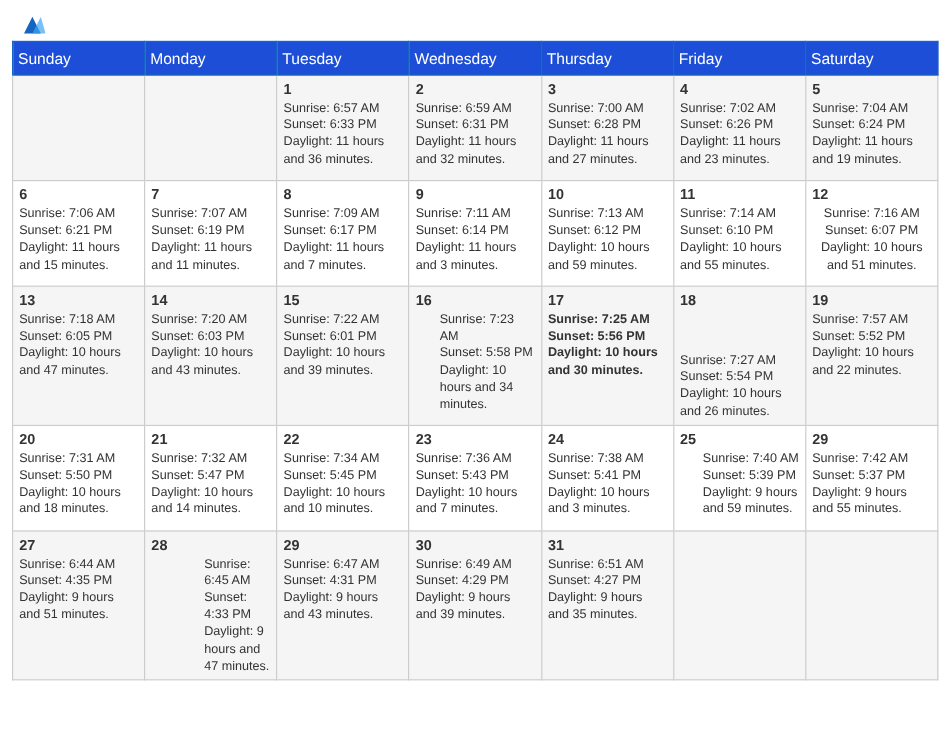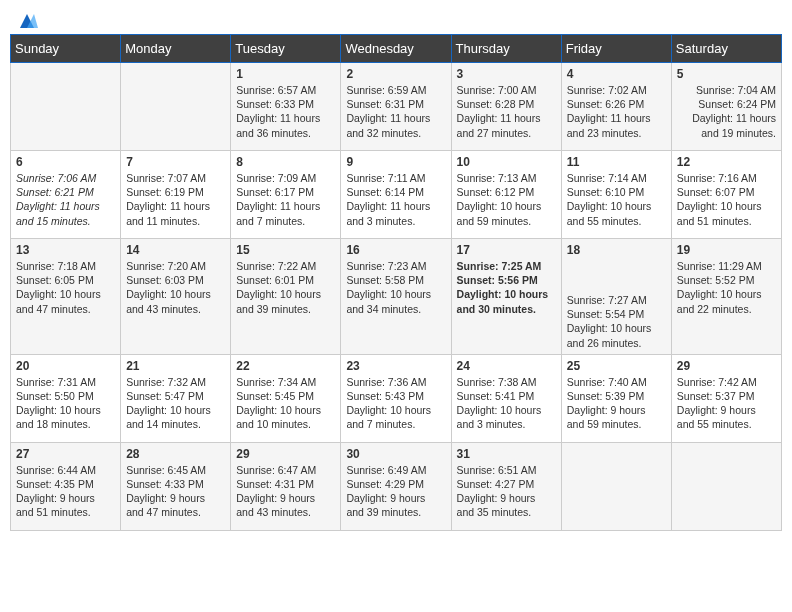--- a/index.html
+++ b/index.html
@@ -43,21 +43,21 @@
     .location {
       font-size: 14px;
       color: #555;
     }
     table {
       width: 100%;
       border-collapse: collapse;
       font-size: 11px;
     }
     thead tr th {
-      background-color: #404040;
+      background-color: #1d4ed8;
       color: #fff;
       padding: 6px 4px;
       text-align: left;
       font-size: 13px;
       font-weight: normal;
       border: 1px solid #1565c0;
     }
     tbody tr td {
       border: 1px solid #ccc;
       padding: 4px 5px;
@@ -145,29 +145,29 @@
 Daylight: 11 hours and 27 minutes.</div>
         </td>
         <td>
           <span class="day-num">4</span>
           <div class="day-info" style="white-space: pre-line;">Sunrise: 7:02 AM
 Sunset: 6:26 PM
 Daylight: 11 hours and 23 minutes.</div>
         </td>
         <td>
           <span class="day-num">5</span>
-          <div class="day-info" style="white-space: pre-line; text-align: right;">Sunrise: 7:04 AM
+          <div class="day-info" style="white-space: pre-line;">Sunrise: 7:04 AM
 Sunset: 6:24 PM
 Daylight: 11 hours and 19 minutes.</div>
         </td>
       </tr>
       <tr>
         <td>
           <span class="day-num">6</span>
-          <div class="day-info" style="white-space: pre-line; font-style: italic;">Sunrise: 7:06 AM
+          <div class="day-info" style="white-space: pre-line;">Sunrise: 7:06 AM
 Sunset: 6:21 PM
 Daylight: 11 hours and 15 minutes.</div>
         </td>
         <td>
           <span class="day-num">7</span>
           <div class="day-info" style="white-space: pre-line;">Sunrise: 7:07 AM
 Sunset: 6:19 PM
 Daylight: 11 hours and 11 minutes.</div>
         </td>
         <td>
@@ -189,21 +189,21 @@
 Daylight: 10 hours and 59 minutes.</div>
         </td>
         <td>
           <span class="day-num">11</span>
           <div class="day-info" style="white-space: pre-line;">Sunrise: 7:14 AM
 Sunset: 6:10 PM
 Daylight: 10 hours and 55 minutes.</div>
         </td>
         <td>
           <span class="day-num">12</span>
-          <div class="day-info" style="white-space: pre-line;">Sunrise: 7:16 AM
+          <div class="day-info" style="white-space: pre-line; text-align: center;">Sunrise: 7:16 AM
 Sunset: 6:07 PM
 Daylight: 10 hours and 51 minutes.</div>
         </td>
       </tr>
       <tr>
         <td>
           <span class="day-num">13</span>
           <div class="day-info" style="white-space: pre-line;">Sunrise: 7:18 AM
 Sunset: 6:05 PM
 Daylight: 10 hours and 47 minutes.</div>
@@ -215,39 +215,39 @@
 Daylight: 10 hours and 43 minutes.</div>
         </td>
         <td>
           <span class="day-num">15</span>
           <div class="day-info" style="white-space: pre-line;">Sunrise: 7:22 AM
 Sunset: 6:01 PM
 Daylight: 10 hours and 39 minutes.</div>
         </td>
         <td>
           <span class="day-num">16</span>
-          <div class="day-info" style="white-space: pre-line;">Sunrise: 7:23 AM
+          <div class="day-info" style="white-space: pre-line; margin-left: 20px;">Sunrise: 7:23 AM
 Sunset: 5:58 PM
 Daylight: 10 hours and 34 minutes.</div>
         </td>
         <td>
           <span class="day-num">17</span>
           <div class="day-info" style="white-space: pre-line; font-weight: bold;">Sunrise: 7:25 AM
 Sunset: 5:56 PM
 Daylight: 10 hours and 30 minutes.</div>
         </td>
         <td>
           <span class="day-num">18</span>
           <div class="day-info" style="white-space: pre-line; margin-top: 36px;">Sunrise: 7:27 AM
 Sunset: 5:54 PM
 Daylight: 10 hours and 26 minutes.</div>
         </td>
         <td>
           <span class="day-num">19</span>
-          <div class="day-info" style="white-space: pre-line;">Sunrise: 11:29 AM
+          <div class="day-info" style="white-space: pre-line;">Sunrise: 7:57 AM
 Sunset: 5:52 PM
 Daylight: 10 hours and 22 minutes.</div>
         </td>
       </tr>
       <tr>
         <td>
           <span class="day-num">20</span>
           <div class="day-info" style="white-space: pre-line;">Sunrise: 7:31 AM
 Sunset: 5:50 PM
 Daylight: 10 hours and 18 minutes.</div>
@@ -271,41 +271,41 @@
 Daylight: 10 hours and 7 minutes.</div>
         </td>
         <td>
           <span class="day-num">24</span>
           <div class="day-info" style="white-space: pre-line;">Sunrise: 7:38 AM
 Sunset: 5:41 PM
 Daylight: 10 hours and 3 minutes.</div>
         </td>
         <td>
           <span class="day-num">25</span>
-          <div class="day-info" style="white-space: pre-line;">Sunrise: 7:40 AM
+          <div class="day-info" style="white-space: pre-line; margin-left: 19px;">Sunrise: 7:40 AM
 Sunset: 5:39 PM
 Daylight: 9 hours and 59 minutes.</div>
         </td>
         <td>
           <span class="day-num">29</span>
           <div class="day-info" style="white-space: pre-line;">Sunrise: 7:42 AM
 Sunset: 5:37 PM
 Daylight: 9 hours and 55 minutes.</div>
         </td>
       </tr>
       <tr>
         <td>
           <span class="day-num">27</span>
           <div class="day-info" style="white-space: pre-line;">Sunrise: 6:44 AM
 Sunset: 4:35 PM
 Daylight: 9 hours and 51 minutes.</div>
         </td>
         <td>
           <span class="day-num">28</span>
-          <div class="day-info" style="white-space: pre-line;">Sunrise: 6:45 AM
+          <div class="day-info" style="white-space: pre-line; margin-left: 44px;">Sunrise: 6:45 AM
 Sunset: 4:33 PM
 Daylight: 9 hours and 47 minutes.</div>
         </td>
         <td>
           <span class="day-num">29</span>
           <div class="day-info" style="white-space: pre-line;">Sunrise: 6:47 AM
 Sunset: 4:31 PM
 Daylight: 9 hours and 43 minutes.</div>
         </td>
         <td>

